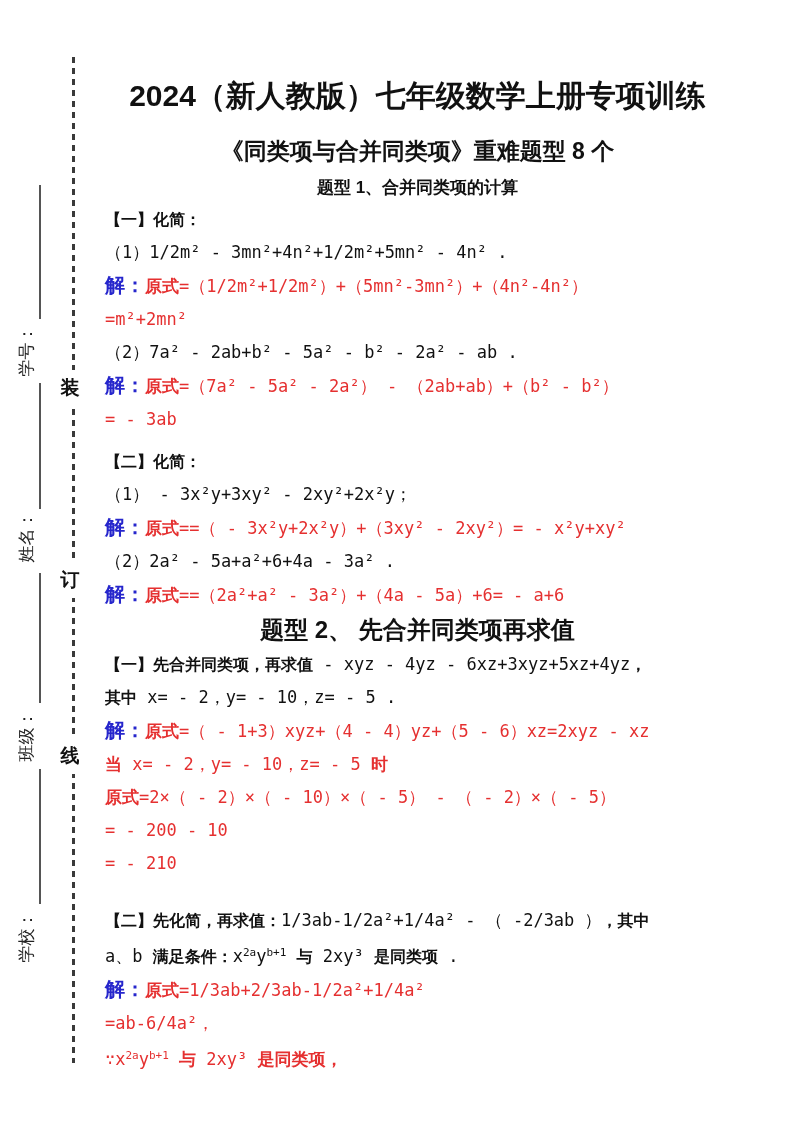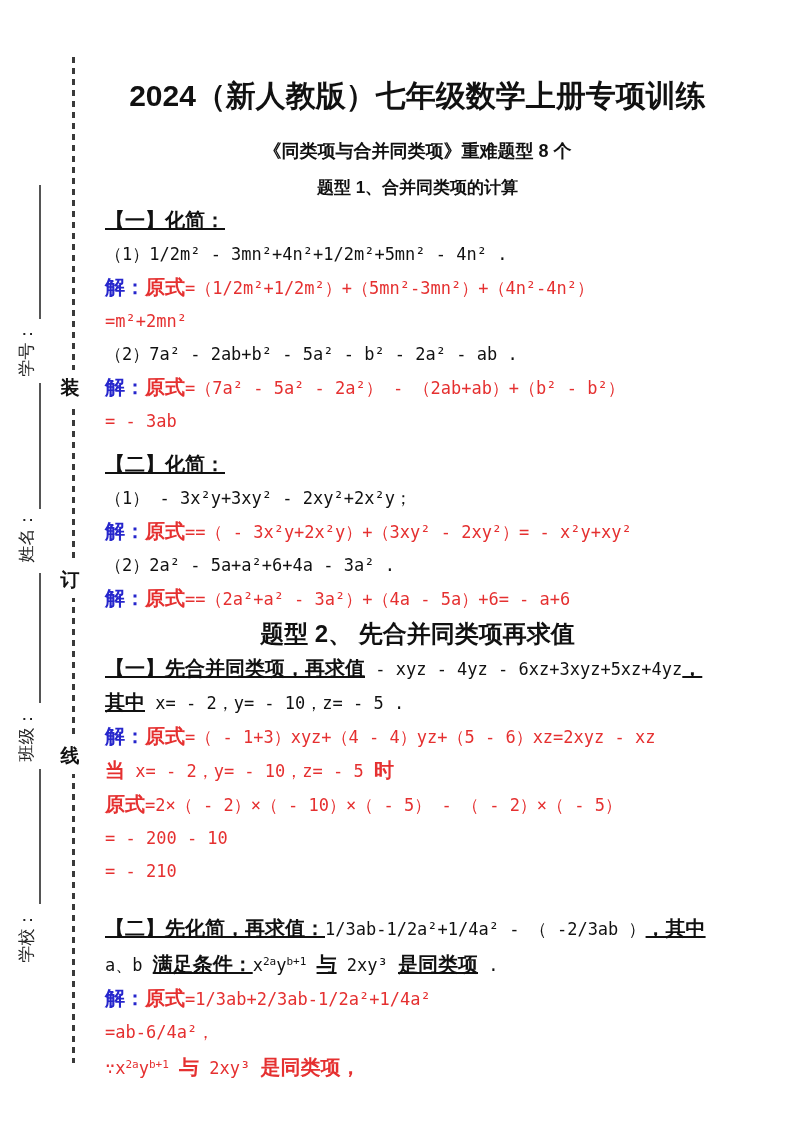--- a/index.html
+++ b/index.html
@@ -15,30 +15,30 @@
   .seg4{top:769px;height:135px;}
   .vlabel{position:absolute;left:26px;font-size:17px;color:#222;white-space:nowrap;
           transform:translate(-50%,-50%) rotate(-90deg);}
   .vl1{top:351px;} .vl2{top:537px;} .vl3{top:736px;} .vl4{top:937px;}
   .bind-char{position:absolute;left:70px;transform:translate(-50%,-50%);background:#fff;
              padding:5px 1px;font-size:19px;font-weight:600;color:#111;}
   .bc1{top:388px;} .bc2{top:580px;} .bc3{top:756px;}
   
   .content{position:absolute;left:105px;top:0;width:625px;}
   .title-main{margin-top:76px;font-size:30px;line-height:40px;font-weight:800;text-align:center;white-space:nowrap;}
-  .title-sub{margin-top:16px;font-size:18px;line-height:38px;font-weight:800;text-align:center;white-space:nowrap;}
+  .title-sub{margin-top:16px;font-size:23px;line-height:38px;font-weight:800;text-align:center;white-space:nowrap;}
   .title-sec{margin-top:2px;font-size:17px;line-height:32px;font-weight:800;text-align:center;white-space:nowrap;}
   .title-sec2{margin-top:0;font-size:24px;line-height:36px;font-weight:800;text-align:center;white-space:nowrap;}
   .line{line-height:32px;min-height:32px;white-space:pre;}
   .mt10{margin-top:10px;} .mt12{margin-top:24px;}
   
-  .cn {font-size:20px;font-weight:700;color:#111;text-decoration:underline;}
+  .cn {font-size:16px;font-weight:700;color:#111;}
   .f  {font-family:"DejaVu Sans Mono",monospace;font-size:17px;color:#111;}
   .jie{font-size:20px;font-weight:700;color:#2626cc;}
-  .cnr{font-size:20px;font-weight:700;color:#e53030;}
+  .cnr{font-size:17px;font-weight:700;color:#e53030;}
   .fr {font-family:"DejaVu Sans Mono",monospace;font-size:17px;color:#e53030;}
   .sup{font-size:11px;vertical-align:6px;}
 </style>
 </head>
 <body>
 
 <div class="page">
 
   <div class="dashed-line"></div>
   <div class="blank-seg seg1"></div>

